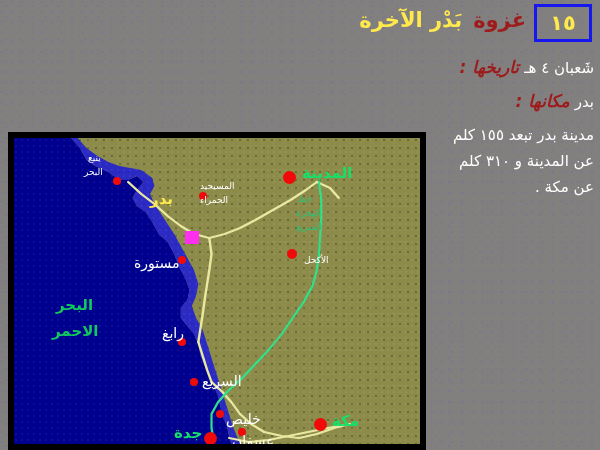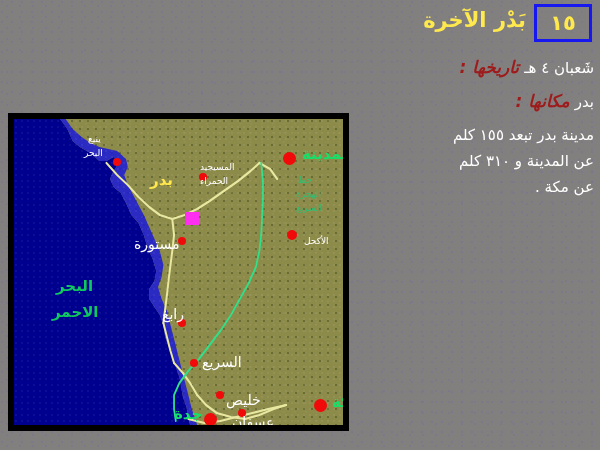--- a/index.html
+++ b/index.html
@@ -39,21 +39,21 @@
     text-align:right;color:#ffffff;font-size:16px;line-height:1.55;
   }
   #info .row{margin-bottom:7px;white-space:nowrap;}
   #info .lbl{color:#9e1b1b;font-weight:bold;font-size:17px;font-style:italic;}
   #info .val{color:#ffffff;font-size:15px;}
   #info .para{font-size:15px;line-height:1.75;color:#ffffff;}
   #info .para div{white-space:nowrap;}
 
   
   #map-frame{
-    position:absolute;left:8px;top:113px;width:341px;height:318px;
+    position:absolute;left:8px;top:132px;width:418px;height:318px;
     background:#000000;padding:0;box-sizing:border-box;
     border:6px solid #000000;
   }
   #map{
     position:relative;width:100%;height:100%;overflow:hidden;
     background-color:#8d8b4a;
     background-image:
       radial-gradient(circle at 2px 2px, rgba(60,70,30,.45) 1.1px, transparent 1.5px),
       radial-gradient(circle at 6px 5px, rgba(150,148,90,.40) 1.1px, transparent 1.5px);
     background-size:8px 8px, 11px 9px;
@@ -84,20 +84,21 @@
   .badr-marker{position:absolute;width:14px;height:13px;background:#ff2ff0;}
 </style>
 </head>
 <body>
 
 <div id="header">
   <div id="badge">
     <span>١٥</span>
   </div>
   <div id="title">
+    <span class="t-red">غزوة</span>
     <span class="t-yellow">بَدْر الآخرة</span>
   </div>
 </div>
 
 <div id="info">
   <div class="row">
     <span class="val">شَعبان ٤ هـ</span>
     <span class="lbl">تاريخها :</span>
   </div>
   <div class="row">

